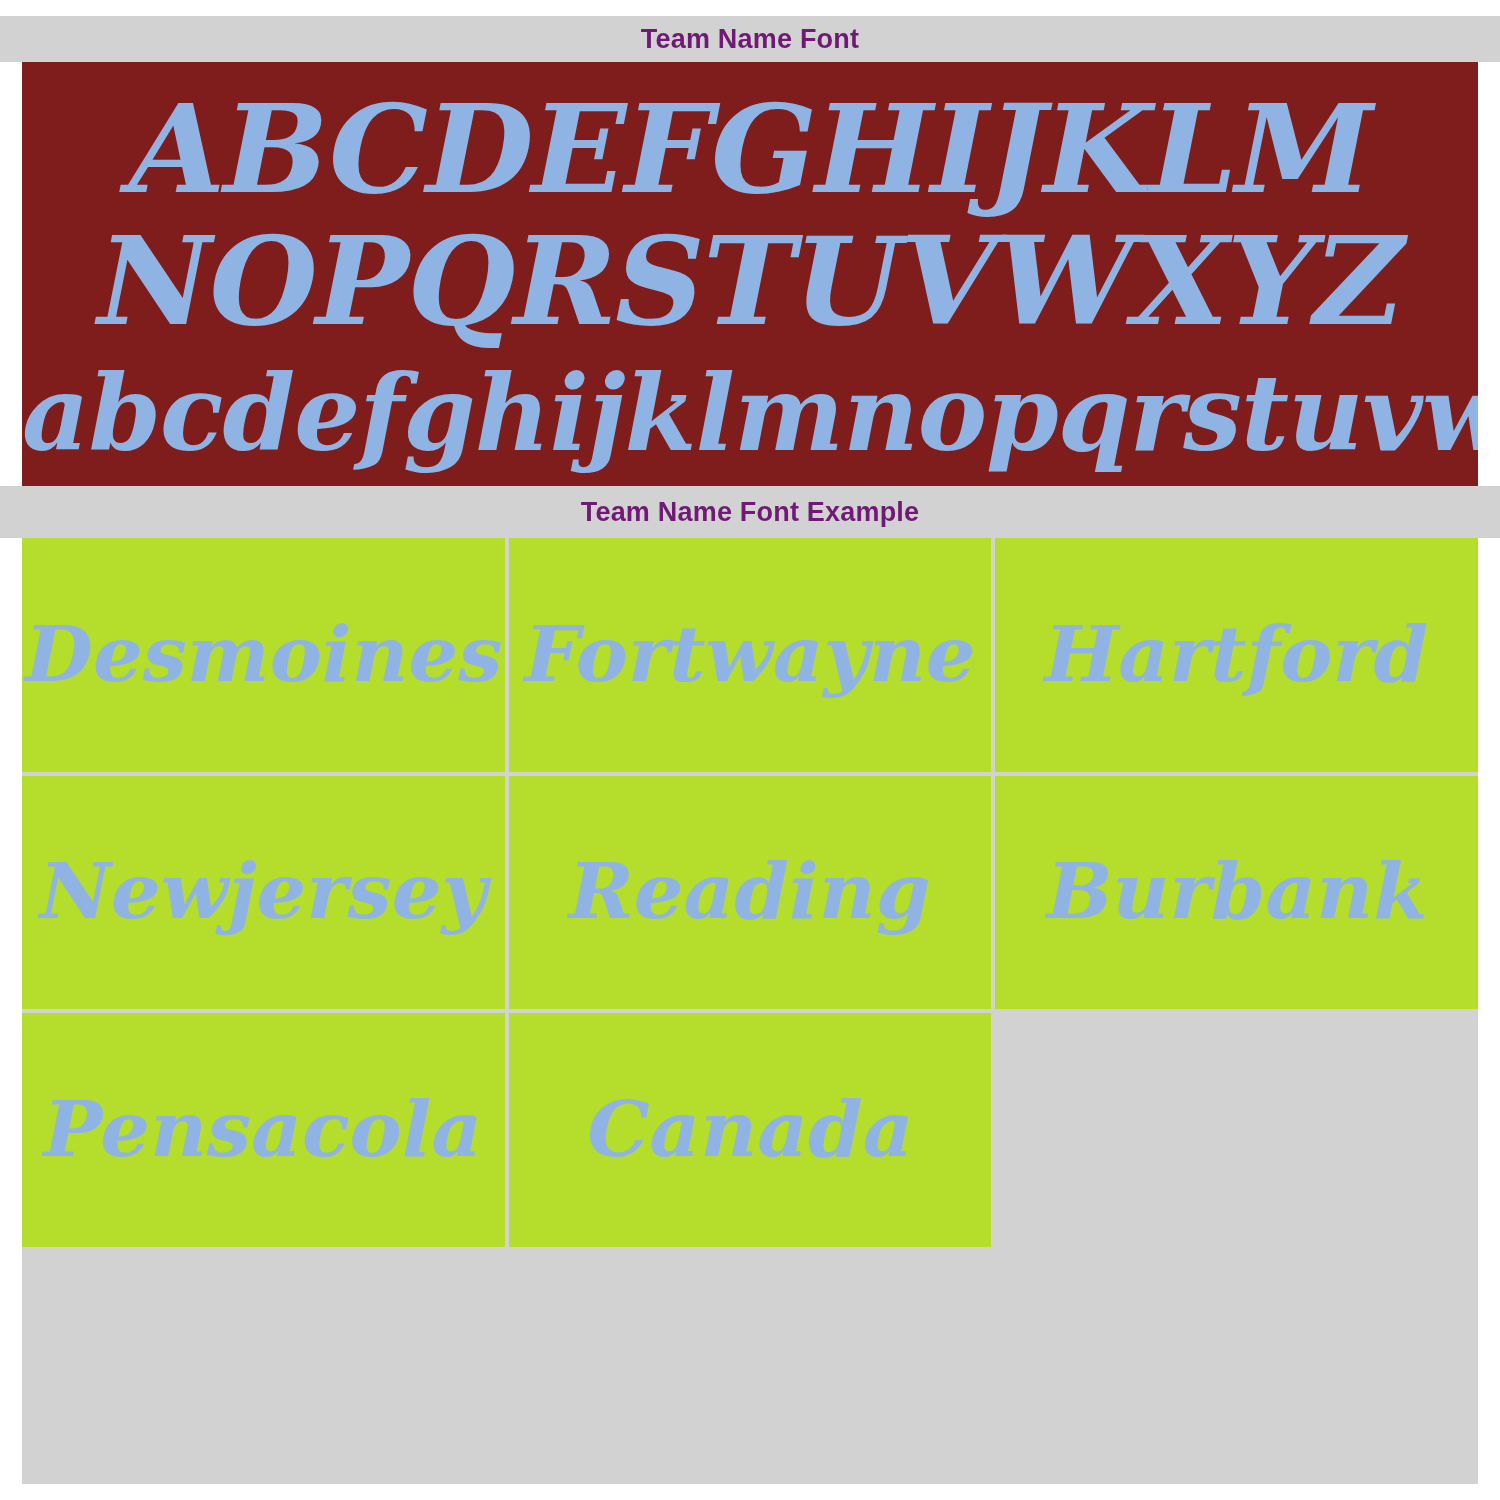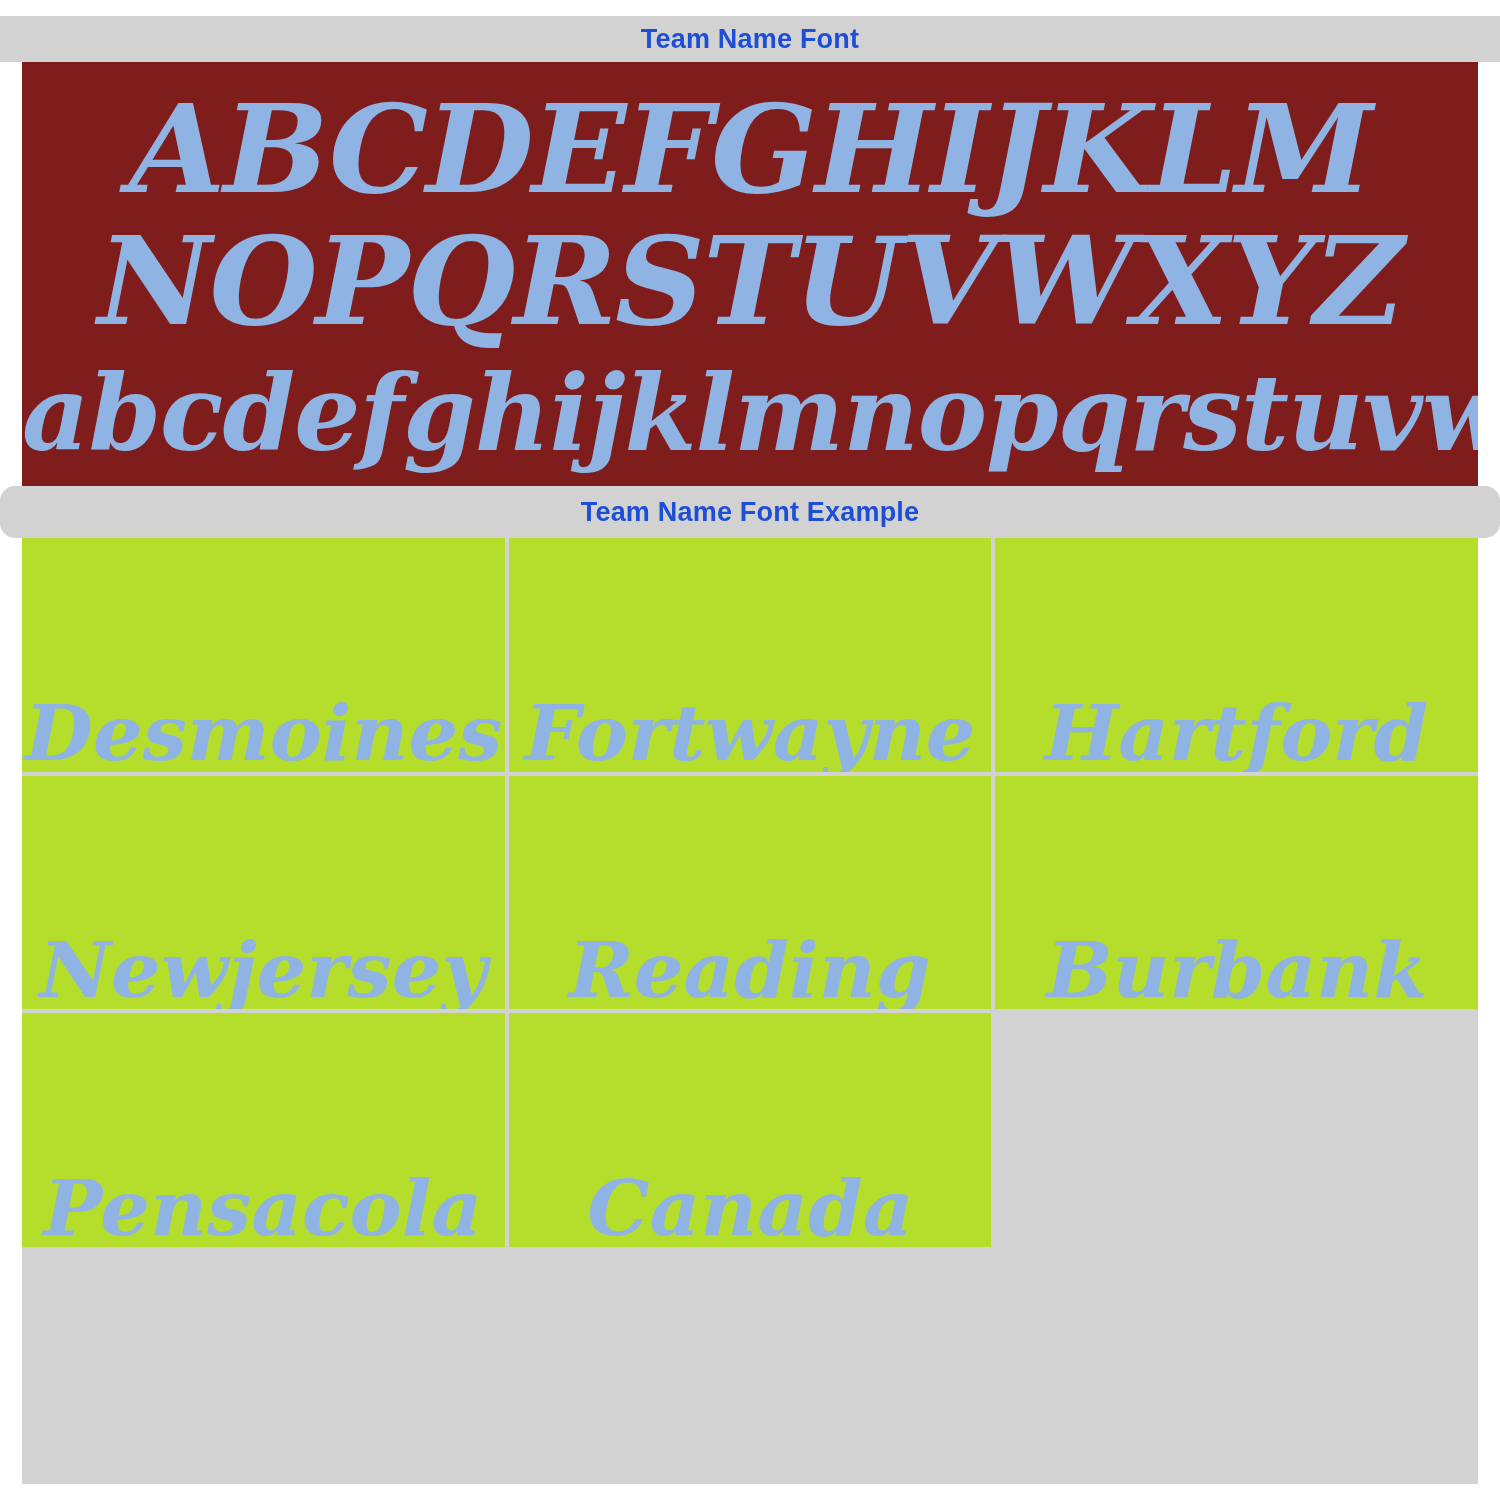--- a/index.html
+++ b/index.html
@@ -20,38 +20,37 @@
     background: #ffffff;
     box-sizing: border-box;
   }
 
   
   .section-bar {
     position: absolute;
     left: 0;
     width: 1500px;
     background: #d2d2d2;
-    color: #1d4ed8;
+    color: #701a75;
     font-size: 27px;
     font-weight: bold;
     text-align: center;
     display: flex;
     align-items: center;
     justify-content: center;
     font-family: "Liberation Sans", sans-serif;
     letter-spacing: 0.2px;
   }
   #bar-font {
     top: 16px;
     height: 46px;
   }
   #bar-example {
     top: 486px;
     height: 52px;
-    border-radius: 15px;
   }
 
   
   .alphabet-panel {
     position: absolute;
     left: 22px;
     top: 62px;
     width: 1456px;
     height: 424px;
     background: #7f1d1d;
@@ -101,21 +100,21 @@
     height: 946px;
     display: grid;
     grid-template-columns: repeat(3, 1fr);
     grid-template-rows: repeat(4, 1fr);
     gap: 4px;
     background: #d2d2d2;
   }
   .example-cell {
     background: #b5dd2b;
     display: flex;
-    align-items: flex-end;
+    align-items: center;
     justify-content: center;
     overflow: hidden;
     position: relative;
   }
   .example-text {
     color: #8fb4e3;
     font-family: "DejaVu Serif", serif;
     font-style: italic;
     font-weight: bold;
     font-size: 76px;

